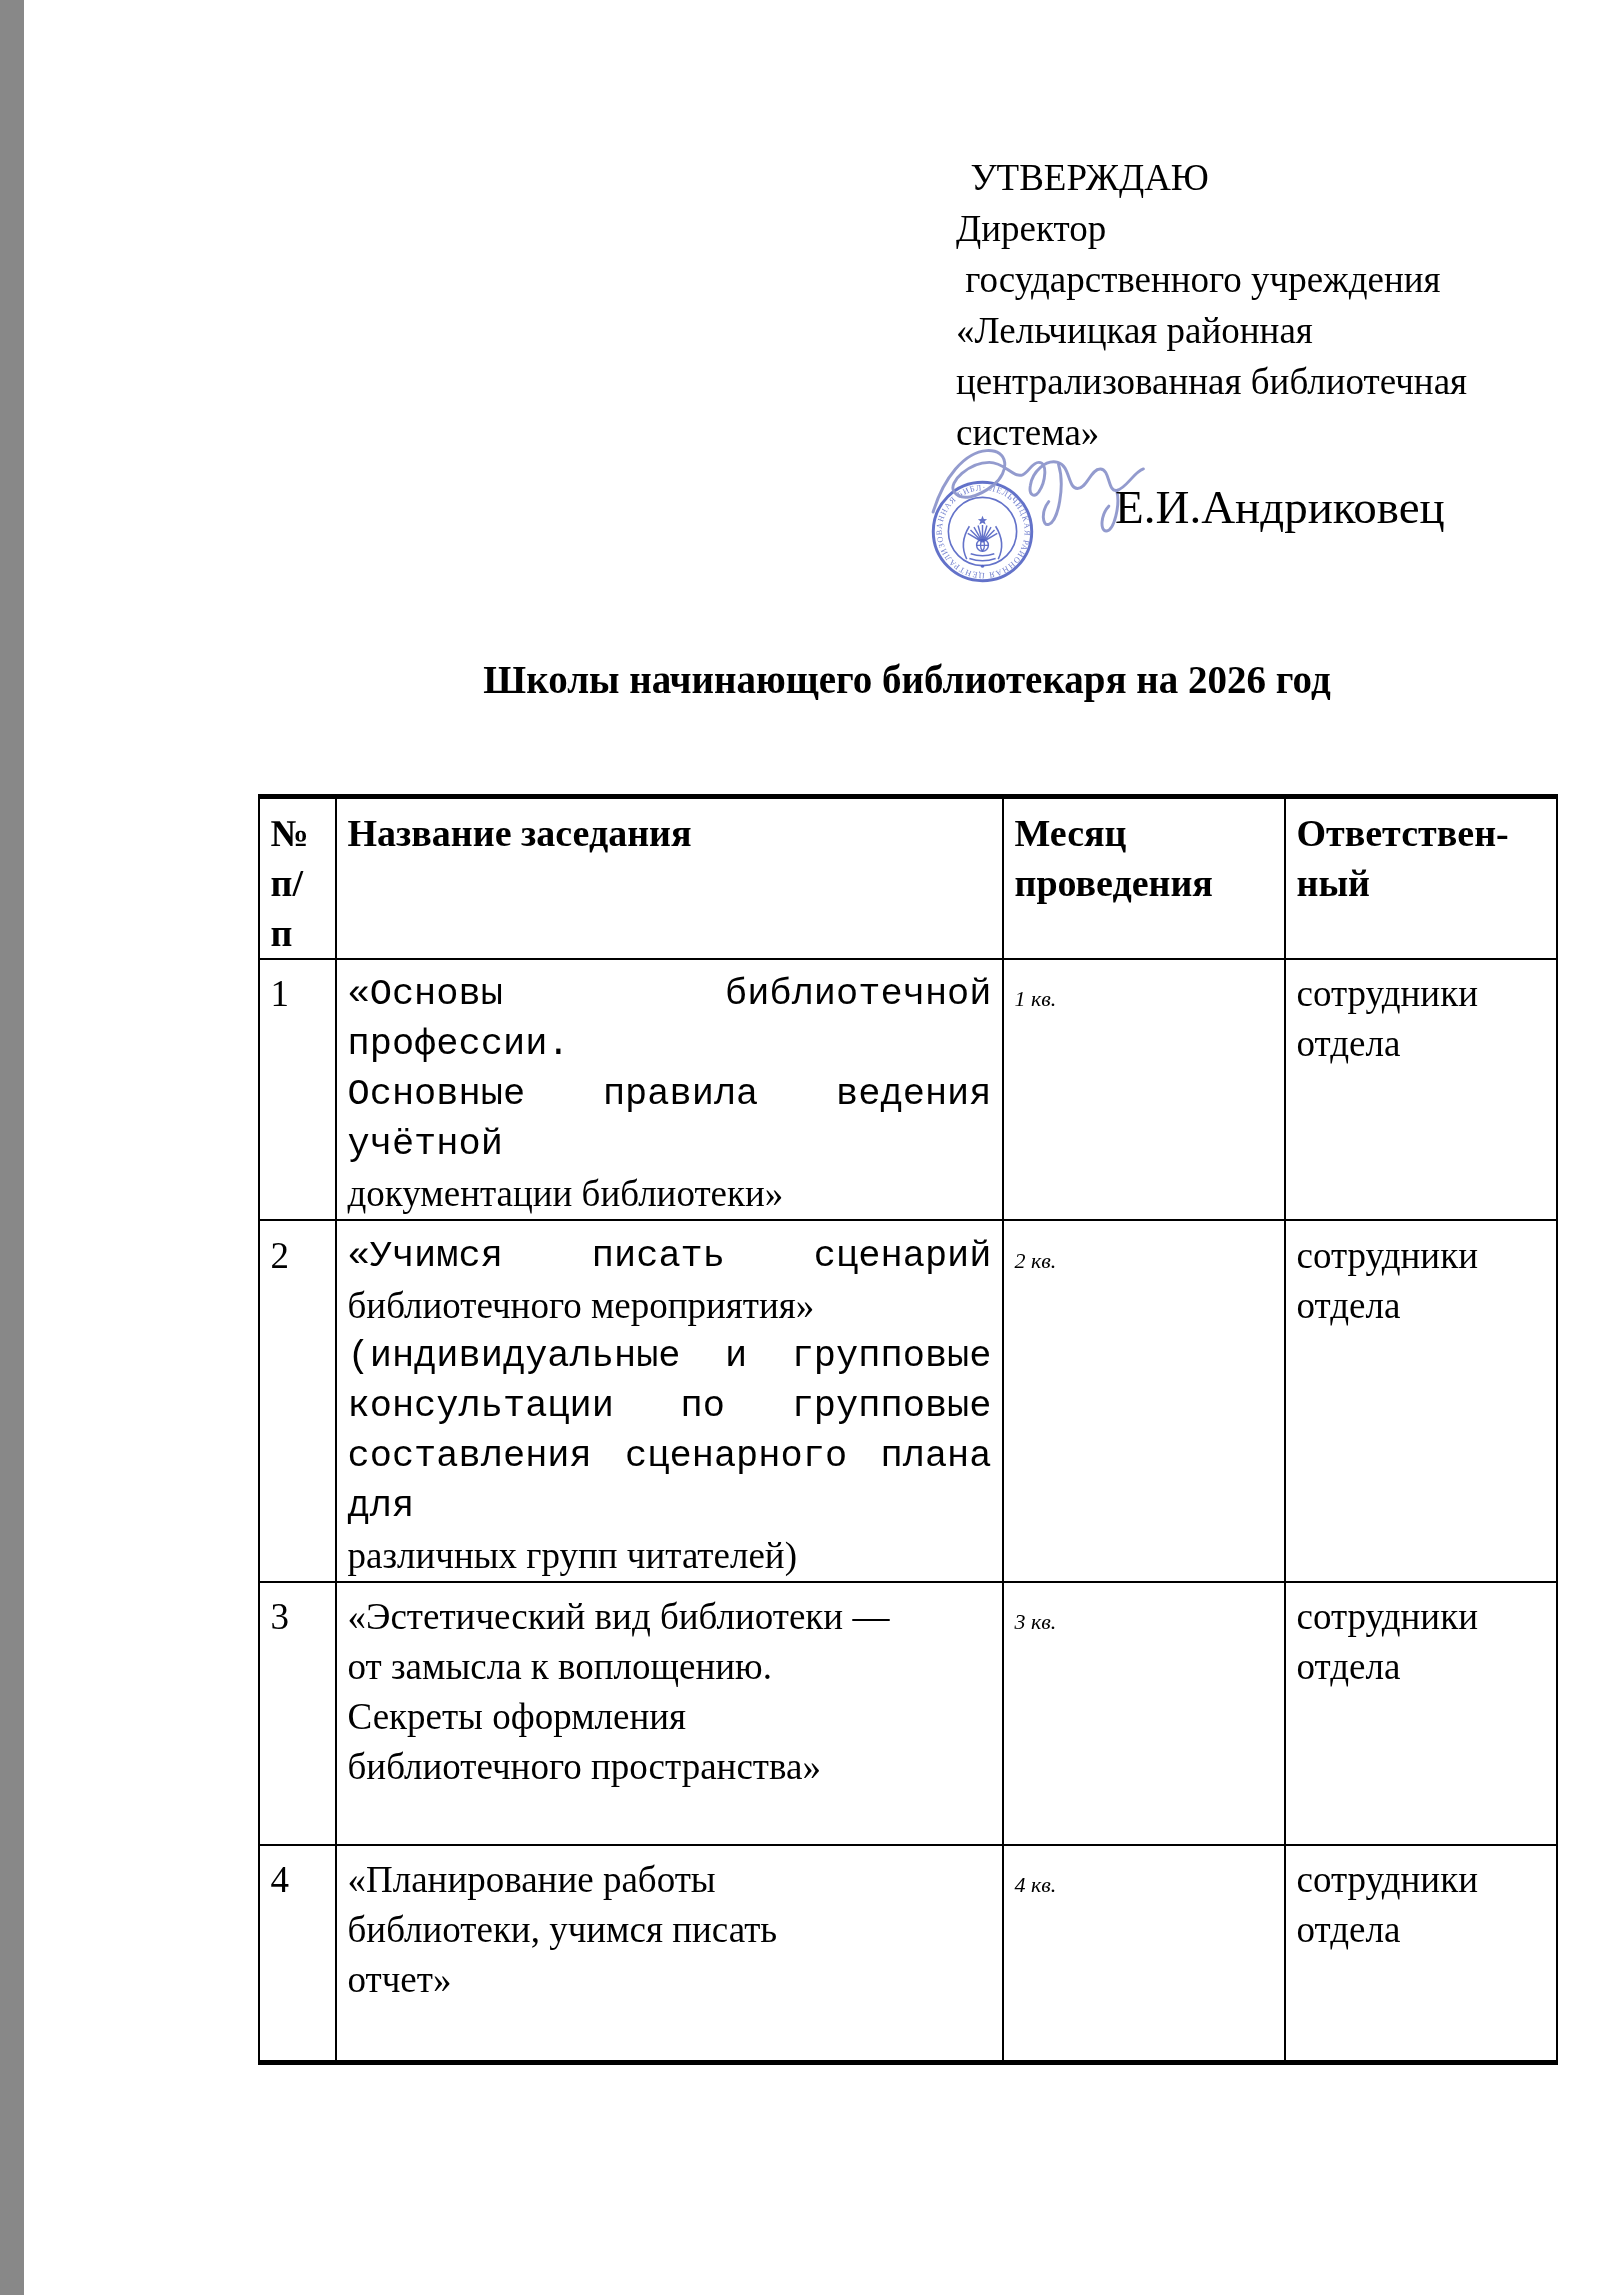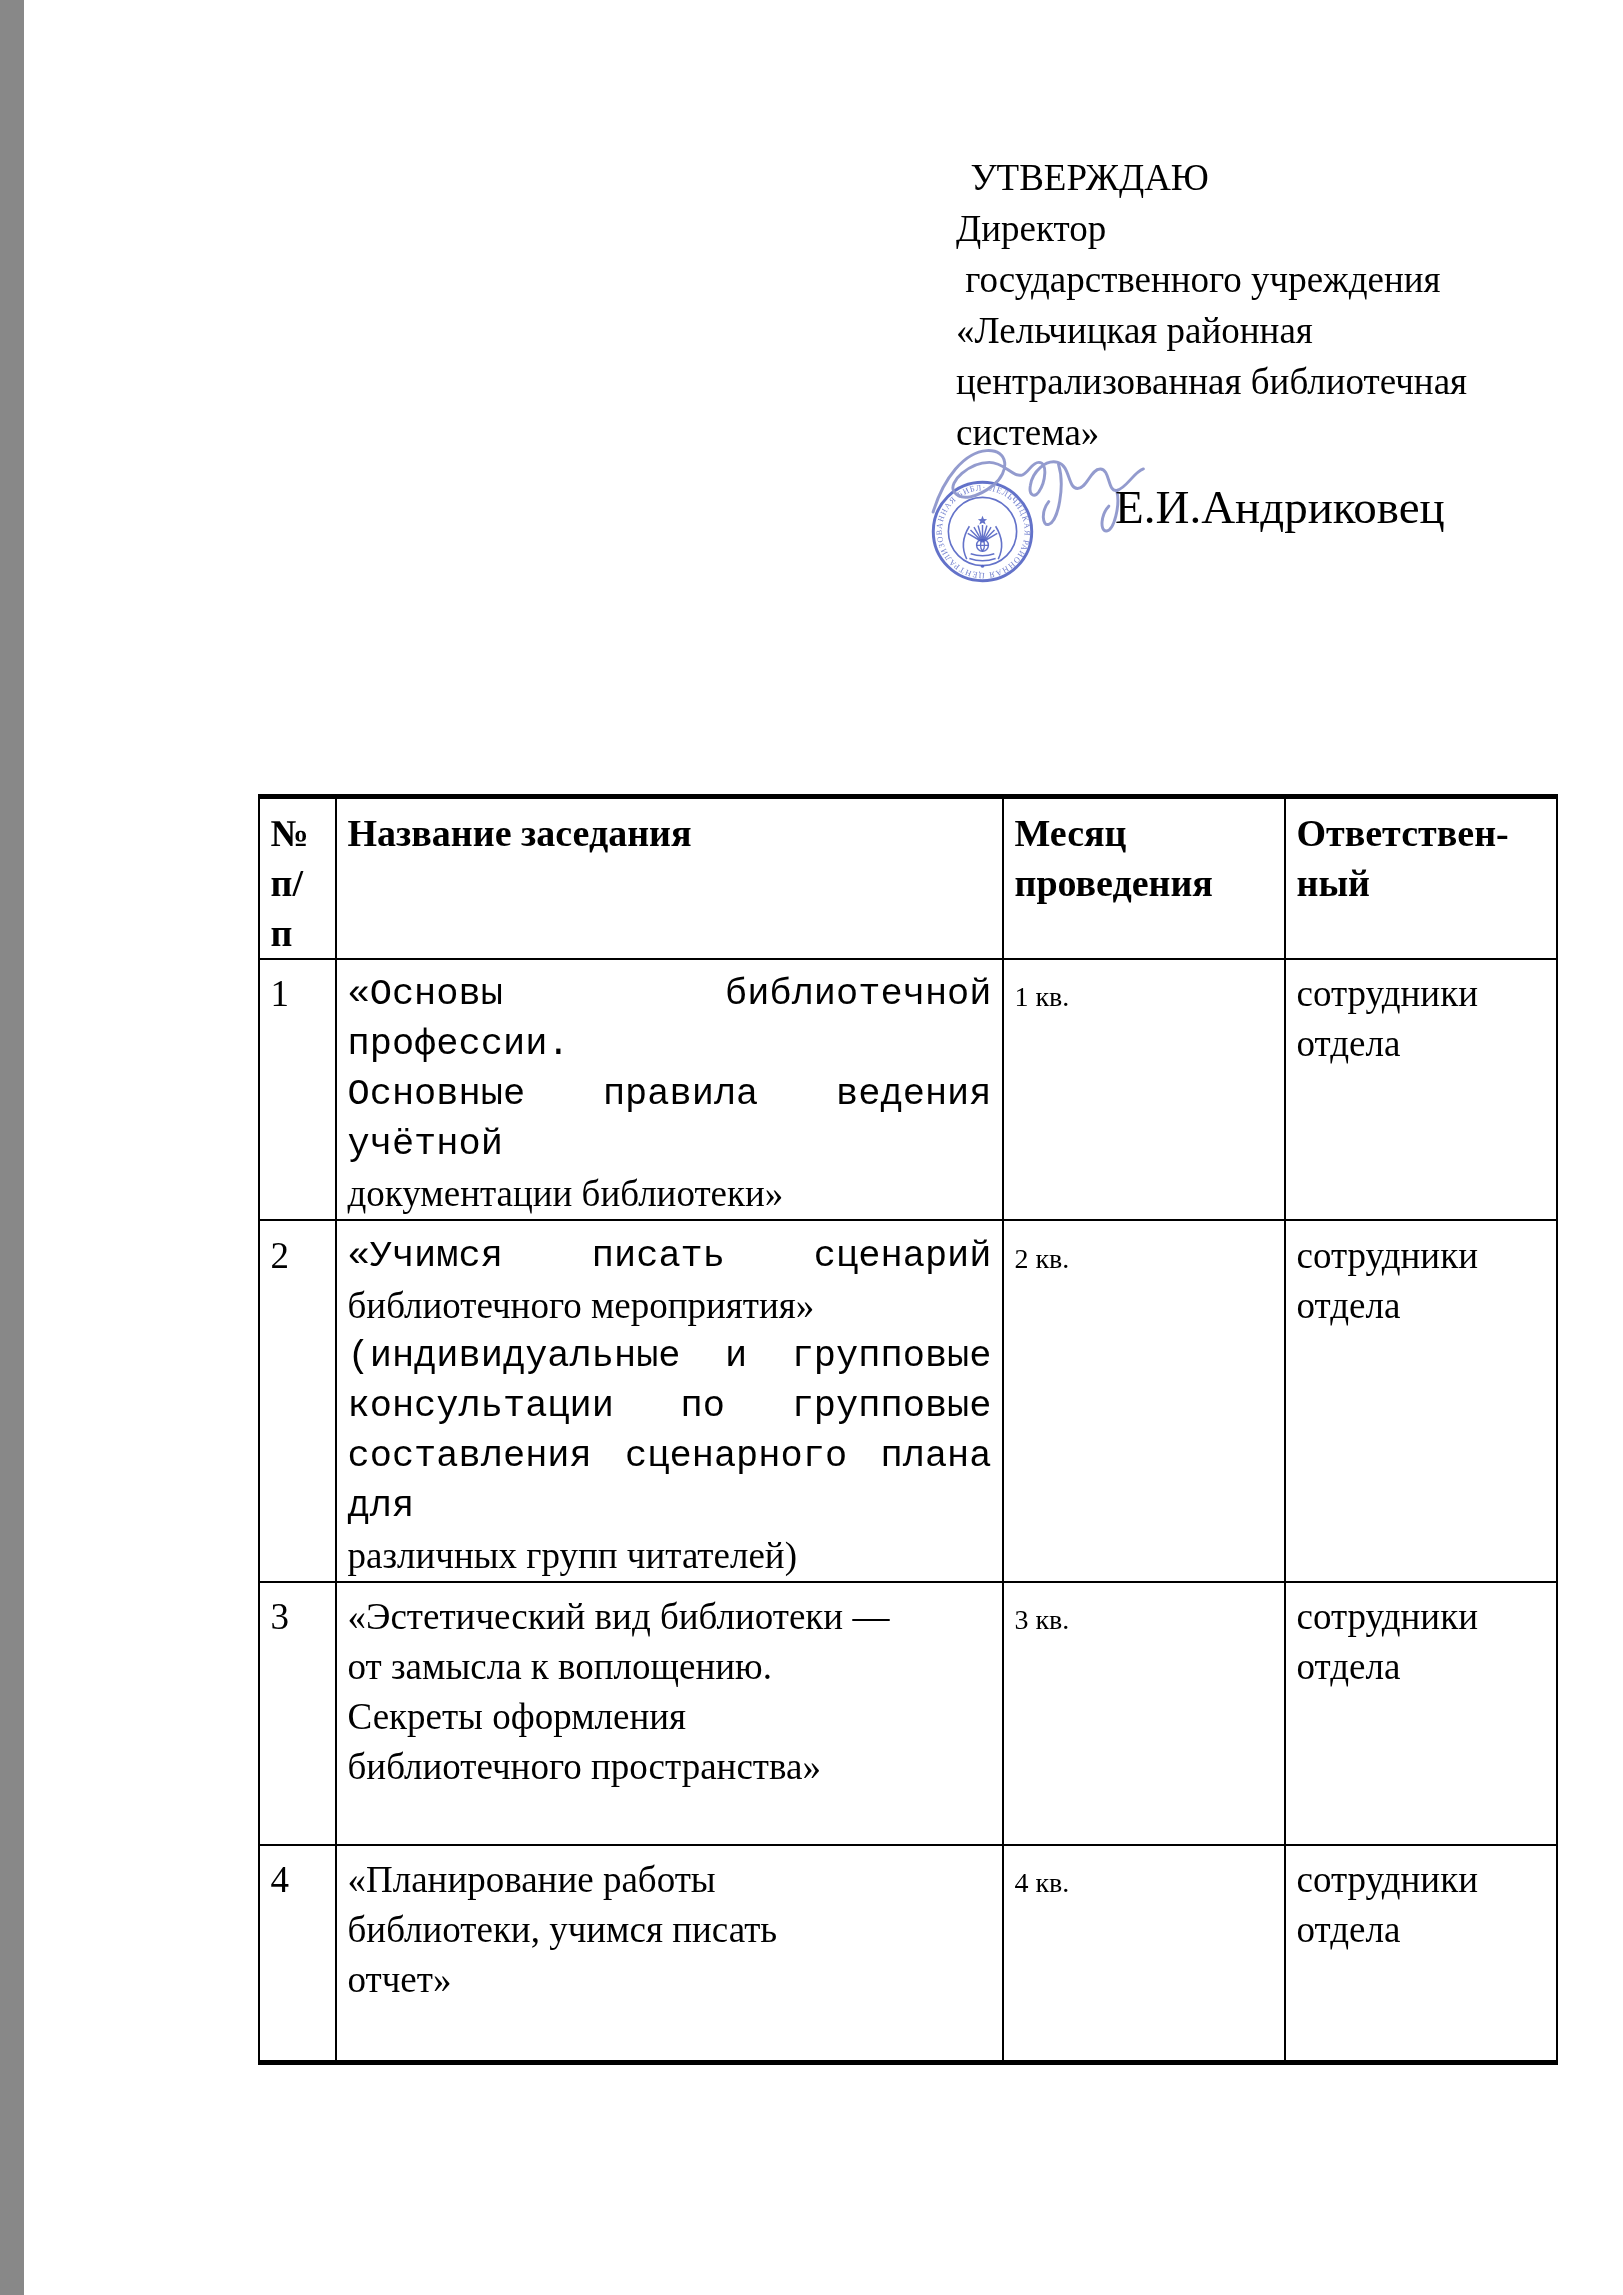--- a/index.html
+++ b/index.html
@@ -53,21 +53,21 @@
     overflow:hidden;
   }
   table.plan tr:first-child th{border-top:5.2px solid #000;}
   table.plan tr:last-child td{border-bottom:5.2px solid #000;}
   table.plan th{font-weight:bold;text-align:left;font-size:38px;}
   th.h-name{text-align:center;}
   td.c-num,th.h-num{padding-left:15.7px;}
   .cell-line{min-height:50px;}
   .cell-line.j{text-align:justify;text-align-last:justify;font-family:Liberation Mono, monospace;}
   td.c-month,{padding-left:11.8px;}
-  .month-text{font-size:28px;}
+  .month-text{font-size:22px;font-style:italic;}
 </style>
 </head>
 <body>
 
 <div class="page">
 
   <div class="approval-block">
       <div class="cell-line text-line">УТВЕРЖДАЮ</div>
       <div class="cell-line text-line">Директор</div>
       <div class="cell-line text-line">государственного учреждения</div>
@@ -98,20 +98,21 @@
 
   <svg class="sig-svg" viewBox="0 0 340 172" aria-hidden="true">
     <path class="sig-stroke" d="M 14,122 C 30,70 62,30 96,28 C 130,26 132,60 106,81 C 82,100 56,106 46,91 C 36,76 70,46 100,46 C 124,46 136,70 151,65 C 161,61 165,46 176,46 C 190,46 186,76 176,91 C 169,101 160,96 163,81 C 166,61 186,41 205,46 C 224,51 220,86 235,86 C 250,86 255,56 270,56 C 285,56 281,91 295,89 C 310,86 321,61 336,56"></path>
     <path class="sig-stroke" d="M 206,49 C 216,81 206,136 191,141 C 181,144 179,121 191,106"></path>
     <path class="sig-stroke" d="M 295,89 C 301,111 291,151 279,151 C 269,151 271,126 283,113"></path>
   </svg>
 
   <div class="signer-name">Е.И.Андриковец</div>
 
   <div class="doc-title">
+    <div>Школы начинающего библиотекаря на 2026 год</div>
   </div>
 
   <div class="plan-table-wrap">
     <table class="plan">
       <colgroup>
         <col style="width:77px">
           <col style="width:667px">
           <col style="width:282px">
           <col style="width:272px">
       </colgroup>

